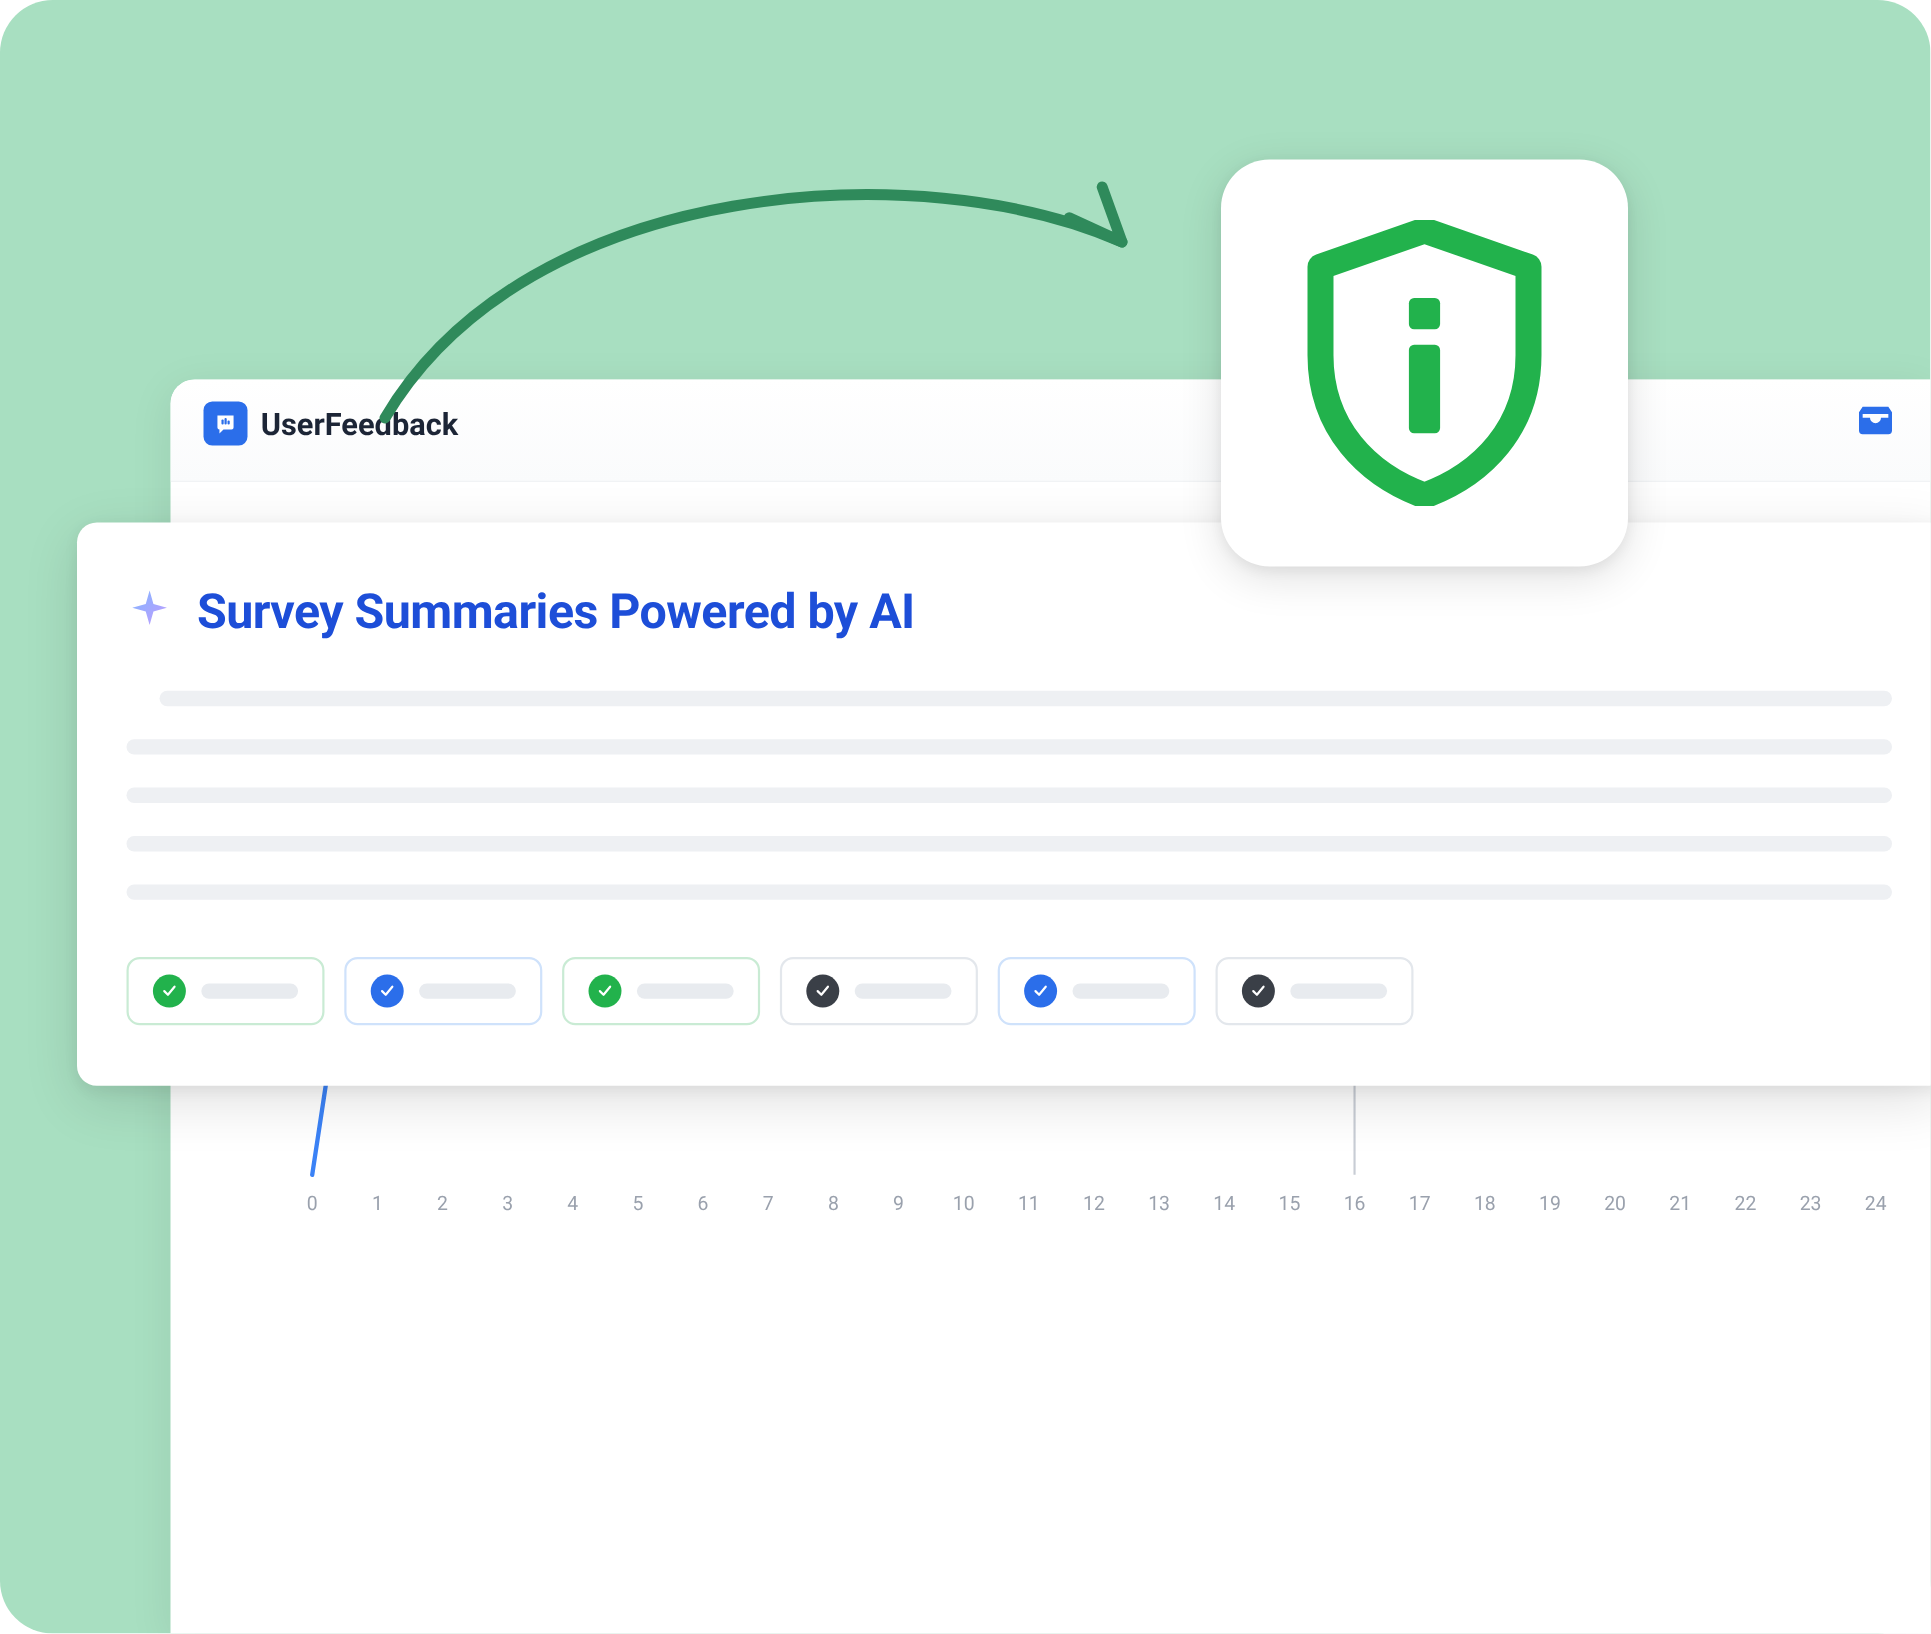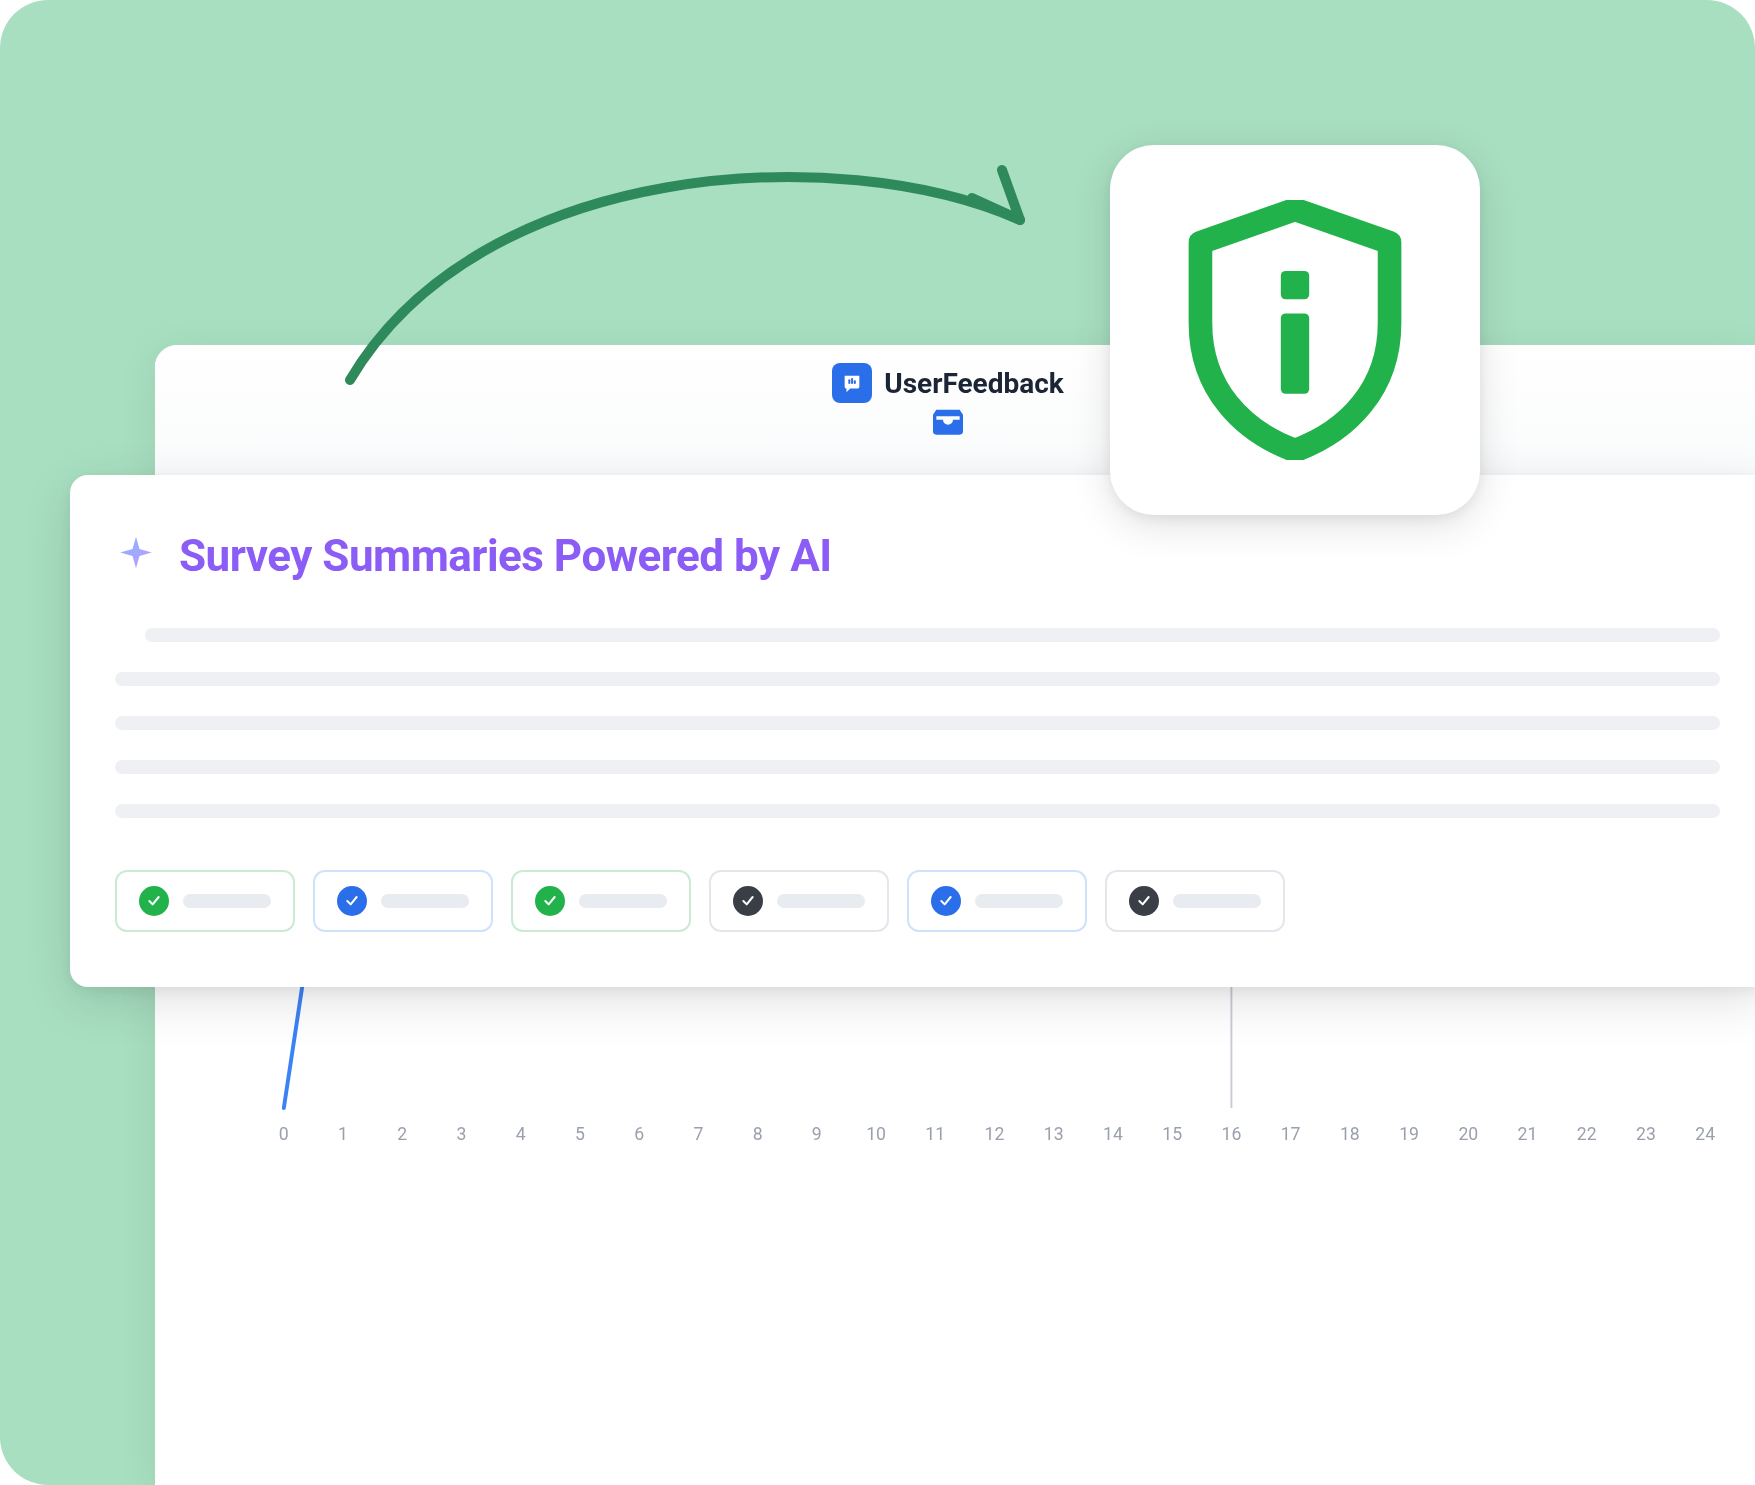--- a/index.html
+++ b/index.html
@@ -54,24 +54,23 @@
     bottom: 0;
     background: #fff;
     border-radius: 22px 0 0 0;
     box-shadow: 0 8px 40px rgba(0,0,0,0.08);
     overflow: hidden;
   }
   .app-header {
     display: flex;
     align-items: center;
     justify-content: space-between;
-    padding: 18px 30px 30px 16px;
+    padding: 18px 30px 30px 30px;
     border-bottom: 1px solid #eef0f3;
     background: linear-gradient(#fff,#fafbfc);
-    flex-direction: column;
   }
   .brand {
     display: flex;
     align-items: center;
     gap: 12px;
   }
   .brand-logo {
     width: 40px; height: 40px;
     background: #2b6eea;
     border-radius: 8px;
@@ -142,21 +141,21 @@
   .summary-header {
     display:flex;
     align-items:center;
     gap: 22px;
     margin-bottom: 46px;
   }
   .sparkle-svg { width: 42px; height: 42px; flex-shrink:0; }
   .summary-title {
     font-size: 44px;
     font-weight: 700;
-    color: #8b5cf6;
+    color: #1d4ed8;
     letter-spacing: -0.5px;
   }
   .skeleton-lines { margin-bottom: 52px; }
   .skeleton-line {
     height: 14px;
     background: #eef0f3;
     border-radius: 8px;
     margin-bottom: 30px;
   }
   .skeleton-line.indent { margin-left: 30px; }

